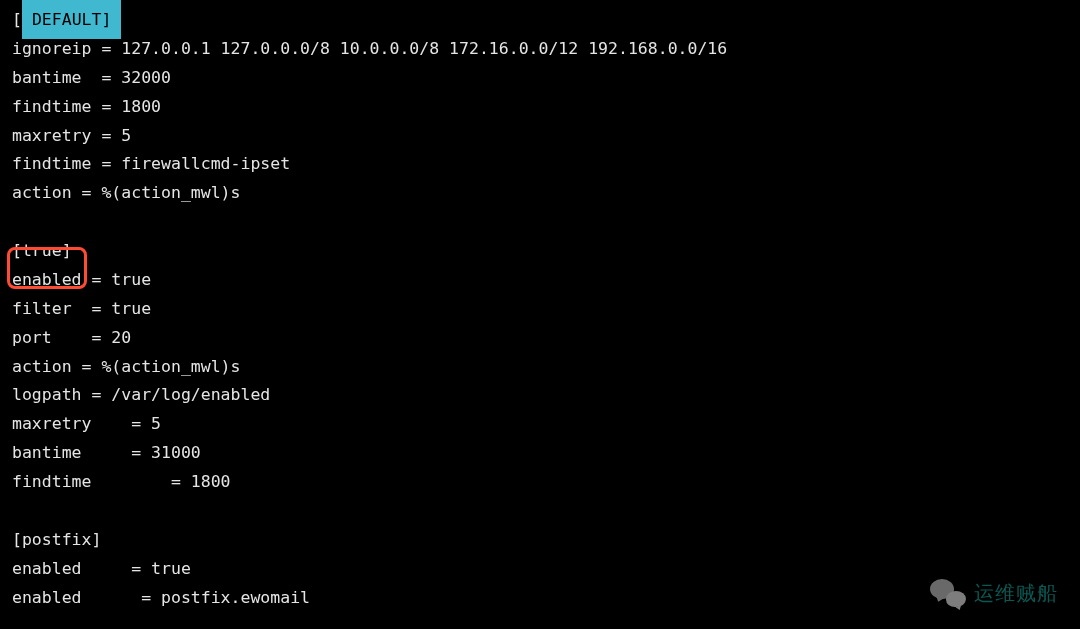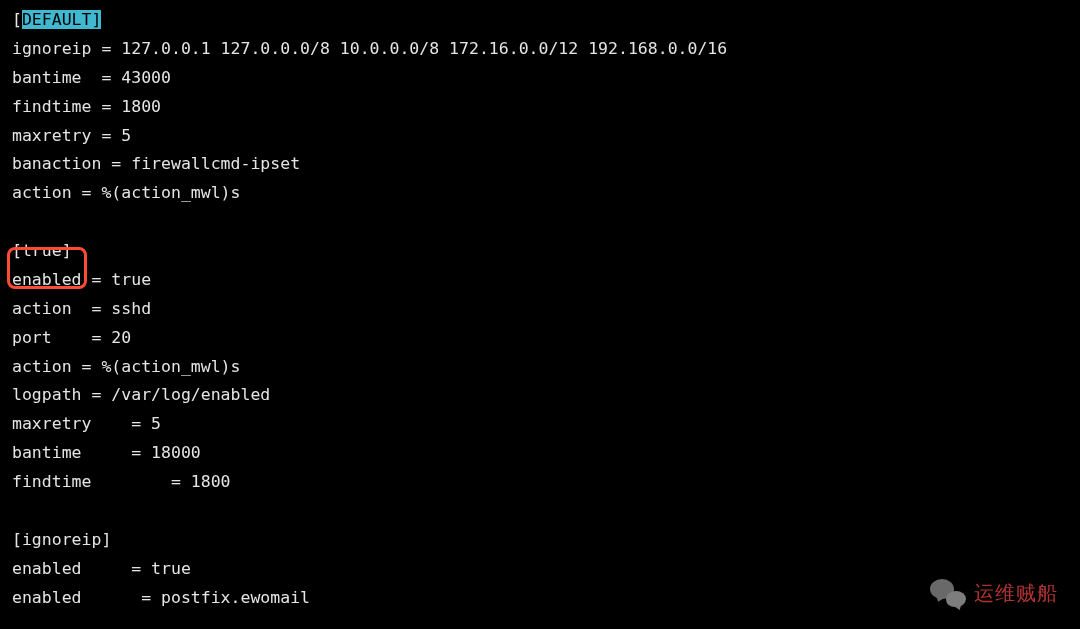--- a/index.html
+++ b/index.html
@@ -18,21 +18,21 @@
       height: 629px;
       position: relative;
       overflow: hidden;
     }
     .line {
       white-space: pre;
     }
     .highlight-default {
       background-color: #3fb8d0;
       color: #000000;
-      padding: 0;
+      padding: 10px;
     }
     .sshd-box {
       position: absolute;
       top: 247px;
       left: 7px;
       width: 80px;
       height: 42px;
       border: 3px solid #ff4b33;
       border-radius: 8px;
       pointer-events: none;
@@ -83,52 +83,52 @@
       content: '';
       position: absolute;
       right: 4px;
       bottom: -3px;
       border-left: 3px solid transparent;
       border-right: 3px solid transparent;
       border-top: 4px solid #d0d0d0;
       transform: rotate(-20deg);
     }
     .watermark-text {
-      color: #ef4444;
+      color: #0f766e;
       opacity: 0.75;
       font-family: 'PingFang SC', 'Microsoft YaHei', sans-serif;
       font-size: 20px;
       letter-spacing: 1px;
     }
     .empty-line {
       height: 28.9px;
     }
   </style>
 </head>
 <body>
 
 <div class="line"><span>[</span><span class="highlight-default">DEFAULT]</span></div>
 <div class="line">ignoreip = 127.0.0.1 127.0.0.0/8 10.0.0.0/8 172.16.0.0/12 192.168.0.0/16</div>
-<div class="line">bantime  = 43000</div>
+<div class="line">bantime  = 32000</div>
 <div class="line">findtime = 1800</div>
 <div class="line">maxretry = 5</div>
-<div class="line">banaction = firewallcmd-ipset</div>
+<div class="line">findtime = firewallcmd-ipset</div>
 <div class="line">action = %(action_mwl)s</div>
 <div class="empty-line"></div>
 <div class="line">[true]</div>
 <div class="line">enabled = true</div>
-<div class="line">action  = sshd</div>
+<div class="line">filter  = true</div>
 <div class="line">port    = 20</div>
 <div class="line">action = %(action_mwl)s</div>
 <div class="line">logpath = /var/log/enabled</div>
 <div class="line">maxretry    = 5</div>
-<div class="line">bantime     = 18000</div>
+<div class="line">bantime     = 31000</div>
 <div class="line">findtime        = 1800</div>
 <div class="empty-line"></div>
-<div class="line">[ignoreip]</div>
+<div class="line">[postfix]</div>
 <div class="line">enabled     = true</div>
 <div class="line">enabled      = postfix.ewomail</div>
 
 <div class="sshd-box"></div>
 
 <div class="watermark">
   <div class="wechat-icon">
     <div class="bubble-large"></div>
     <div class="bubble-small"></div>
   </div>

